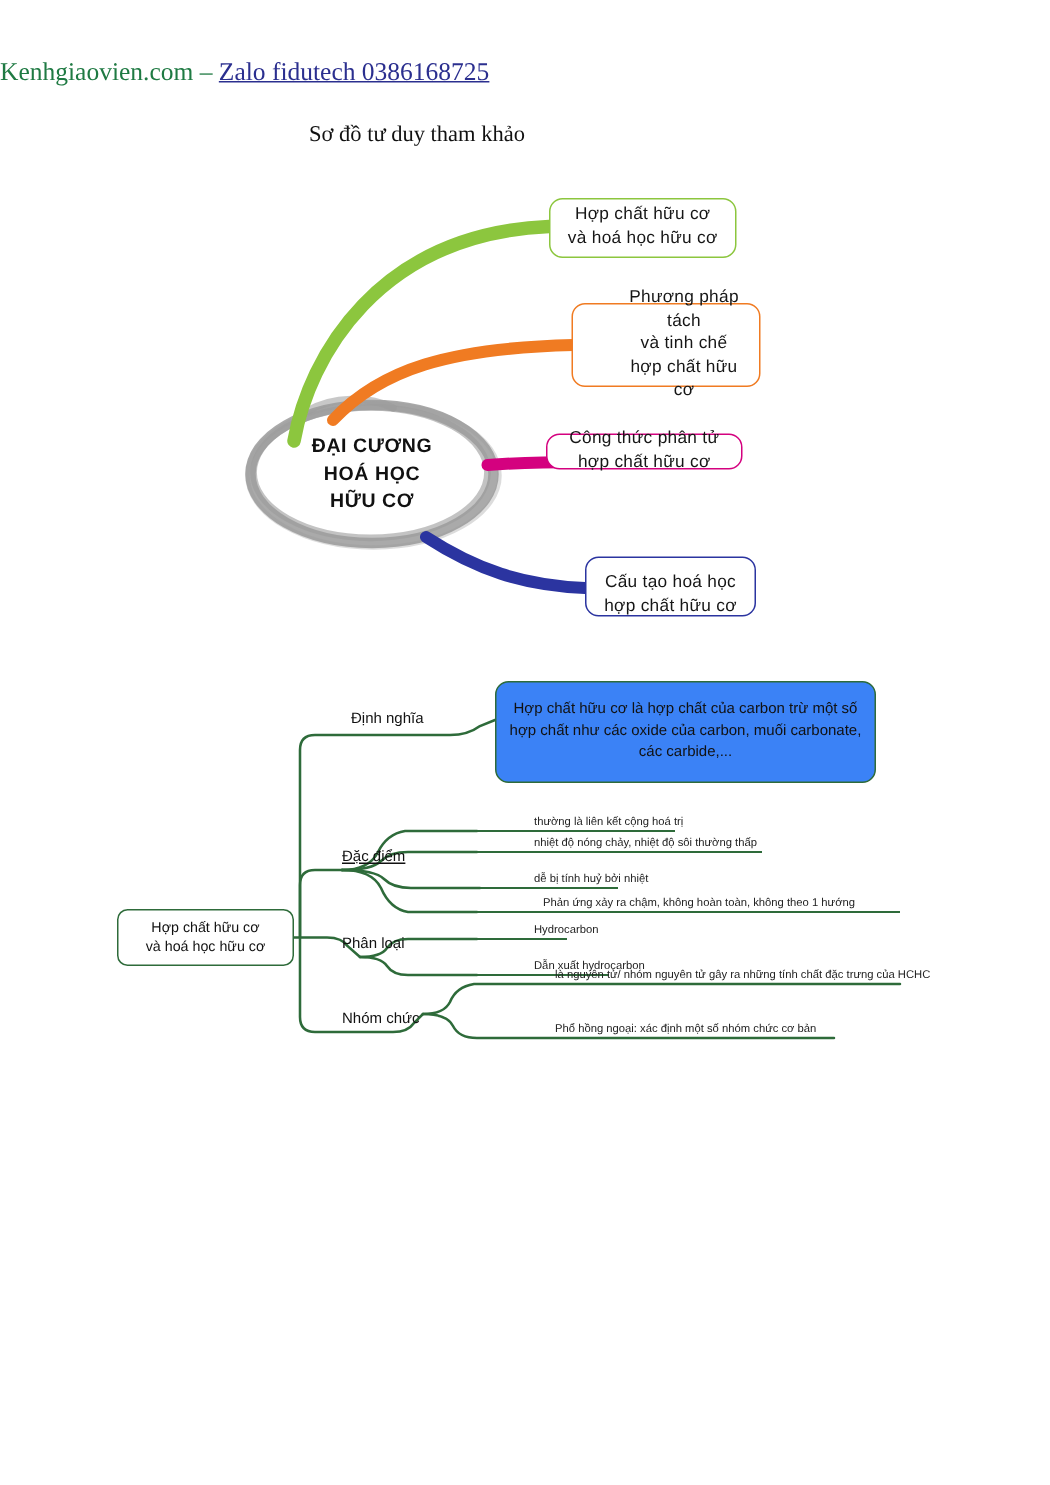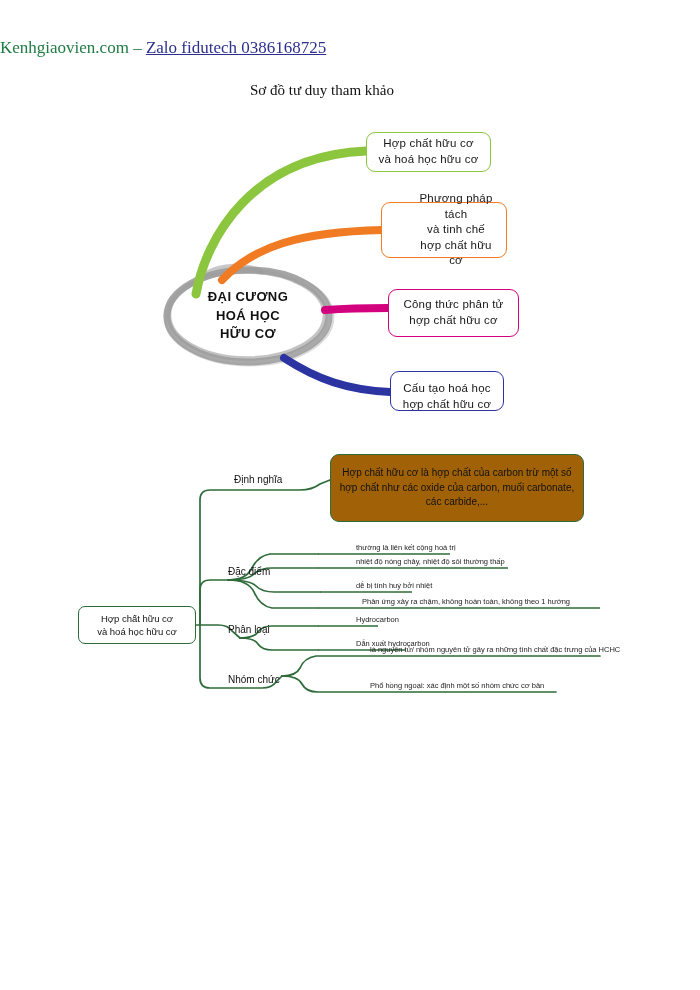--- a/index.html
+++ b/index.html
@@ -13,21 +13,21 @@
   
   .hdr{
     position:absolute;left:0;top:38px;width:700px;text-align:left;
     font-family:"Liberation Serif",serif;font-size:17px;
   }
   .hdr .site{color:#1f7a43;}
   .hdr .dash{color:#1f7a43;}
   .hdr .zalo{color:#2b2f8f;text-decoration:underline;}
   .subtitle{
     position:absolute;left:0;top:82px;width:556px;text-align:center;
-    font-family:"Liberation Serif",serif;font-size:15px;color:#111;margin-left:44px;
+    font-family:"Liberation Serif",serif;font-size:15px;color:#111;
   }
 
   
   #map1{position:absolute;left:0;top:118px;width:700px;height:310px;}
   #map1 svg{position:absolute;left:0;top:0;}
 
   .node1{
     position:absolute;box-sizing:border-box;
     border-radius:9px;background:#fff;
     display:flex;align-items:center;justify-content:center;
@@ -55,21 +55,21 @@
 
   .root2{
     position:absolute;left:78px;top:166px;width:118px;height:38px;
     box-sizing:border-box;border:1.3px solid #2e6b3a;border-radius:7px;
     background:#fff;display:flex;align-items:center;justify-content:center;
     font-size:9.5px;line-height:1.4;color:#111;text-align:center;
   }
   .defbox{
     position:absolute;left:330px;top:14px;width:254px;height:68px;
     box-sizing:border-box;border:1.3px solid #2e6b3a;border-radius:9px;
-    background:#a16207;display:flex;align-items:center;justify-content:center;
+    background:#3b82f6;display:flex;align-items:center;justify-content:center;
     font-size:10px;line-height:1.45;color:#111;text-align:center;padding:4px 7px;
   }
   .blabel{
     position:absolute;font-size:10px;color:#111;white-space:nowrap;
   }
   .leaf{
     position:absolute;font-size:7.5px;color:#222;white-space:nowrap;padding-left:34px;
   }
   .leaf b{font-weight:400;}
 </style>
@@ -114,21 +114,21 @@
       <span style="white-space:pre-line;">Hợp chất hữu cơ
 và hoá học hữu cơ</span>
     </div>
 
     <div class="node1 n-orange" style="left:381px;top:84px;width:126px;height:56px;">
       <span style="white-space:pre-line;margin-left:24px;">Phương pháp tách
 và tinh chế
 hợp chất hữu cơ</span>
     </div>
 
-    <div class="node1 n-magenta" style="left:388px;top:171px;width:131px;height:48px;">
+    <div class="node1 n-magenta" style="left:364px;top:171px;width:131px;height:24px;">
       <span style="white-space:pre-line;">Công thức phân tử
 hợp chất hữu cơ</span>
     </div>
 
     <div class="node1 n-navy" style="left:390px;top:253px;width:114px;height:40px;">
       <span style="white-space:pre-line;margin-top:12px;">Cấu tạo hoá học
 hợp chất hữu cơ</span>
     </div>
   </div>
 
@@ -171,21 +171,21 @@
     <div class="root2">
       <span style="white-space:pre-line;">Hợp chất hữu cơ
 và hoá học hữu cơ</span>
     </div>
 
     <div class="defbox">
       <span>Hợp chất hữu cơ là hợp chất của carbon trừ một số hợp chất như các oxide của carbon, muối carbonate, các carbide,...</span>
     </div>
 
     <div class="blabel" style="left:234px;top:34px;">Định nghĩa</div>
-    <div class="blabel" style="left:228px;top:126px;">Đặc điểm</div>
+    <div class="blabel" style="left:228px;top:126px;text-decoration:underline;">Đặc điểm</div>
     <div class="blabel" style="left:228px;top:184px;">Phân loại</div>
     <div class="blabel" style="left:228px;top:234px;">Nhóm chức</div>
 
     <div class="leaf" style="left:322px;top:103px;">thường là liên kết cộng hoá trị</div>
     <div class="leaf" style="left:322px;top:117px;">nhiệt độ nóng chảy, nhiệt độ sôi thường thấp</div>
     <div class="leaf" style="left:322px;top:141px;">dễ bị tính huỷ bởi nhiệt</div>
     <div class="leaf" style="left:328px;top:157px;">Phản ứng xảy ra chậm, không hoàn toàn, không theo 1 hướng</div>
 
     <div class="leaf" style="left:322px;top:175px;">Hydrocarbon</div>
     <div class="leaf" style="left:322px;top:199px;">Dẫn xuất hydrocarbon</div>

